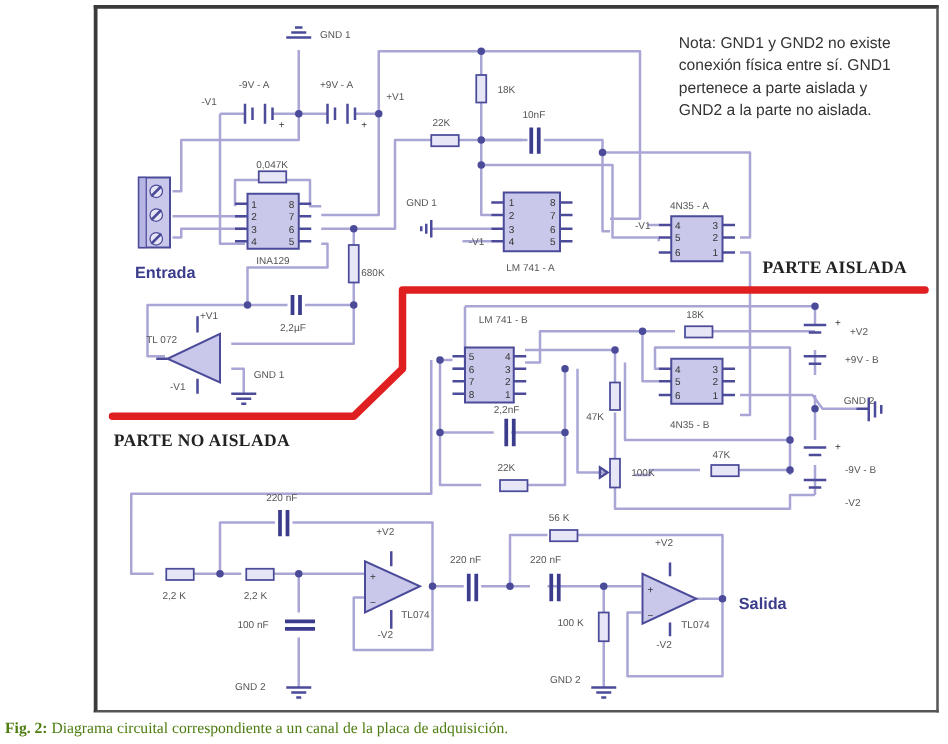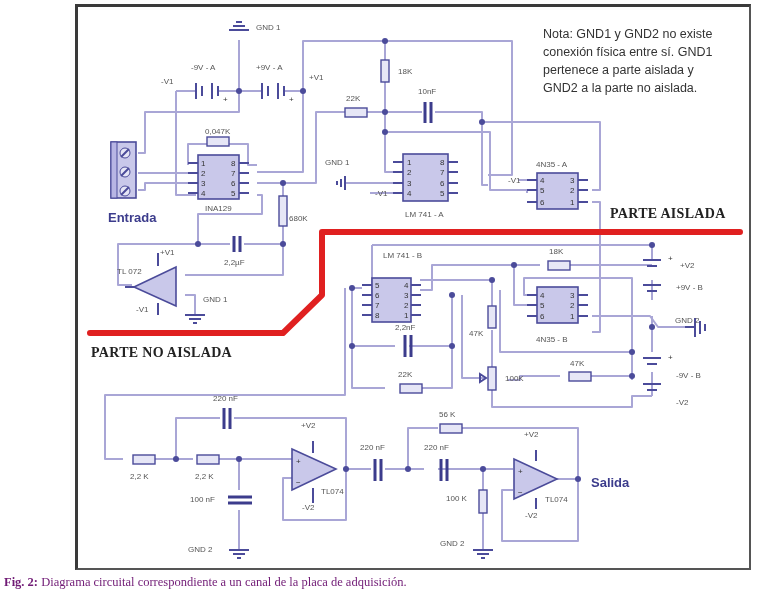--- a/index.html
+++ b/index.html
@@ -11,21 +11,21 @@
   .ic{fill:#c9c8ea;stroke:#4b4b9a;stroke-width:1.6;}
   .res{fill:#e6e6f6;stroke:#4b4b9a;stroke-width:1.4;}
   .cap{stroke:#3c3c8c;stroke-width:3;}
   .dot{fill:#4b4b9a;}
   .lbl{font-family:"Liberation Sans",sans-serif;font-size:8px;fill:#555;}
   .pin{font-family:"Liberation Sans",sans-serif;font-size:8px;fill:#333;}
   .big{font-family:"Liberation Sans",sans-serif;font-size:13px;font-weight:bold;fill:#3c3c8c;}
   .sec{font-family:"Liberation Serif",serif;font-size:14px;font-weight:bold;fill:#222;letter-spacing:0.3px;}
   .note{font-family:"Liberation Sans",sans-serif;font-size:12.5px;fill:#333;}
   .red{stroke:#e02020;stroke-width:6;fill:none;stroke-linejoin:round;stroke-linecap:round;}
-  #caption{position:absolute;left:4px;top:575px;font-family:"Liberation Serif",serif;font-size:12.5px;color:#701a75;white-space:nowrap;}
+  #caption{position:absolute;left:4px;top:575px;font-family:"Liberation Serif",serif;font-size:12.5px;color:#4d7c0f;white-space:nowrap;}
   #caption b{font-weight:bold;}
 </style>
 </head>
 <body>
 
 <div id="frame"></div>
 
 <svg width="758" height="595" viewBox="0 0 758 595">
 
   <g>

